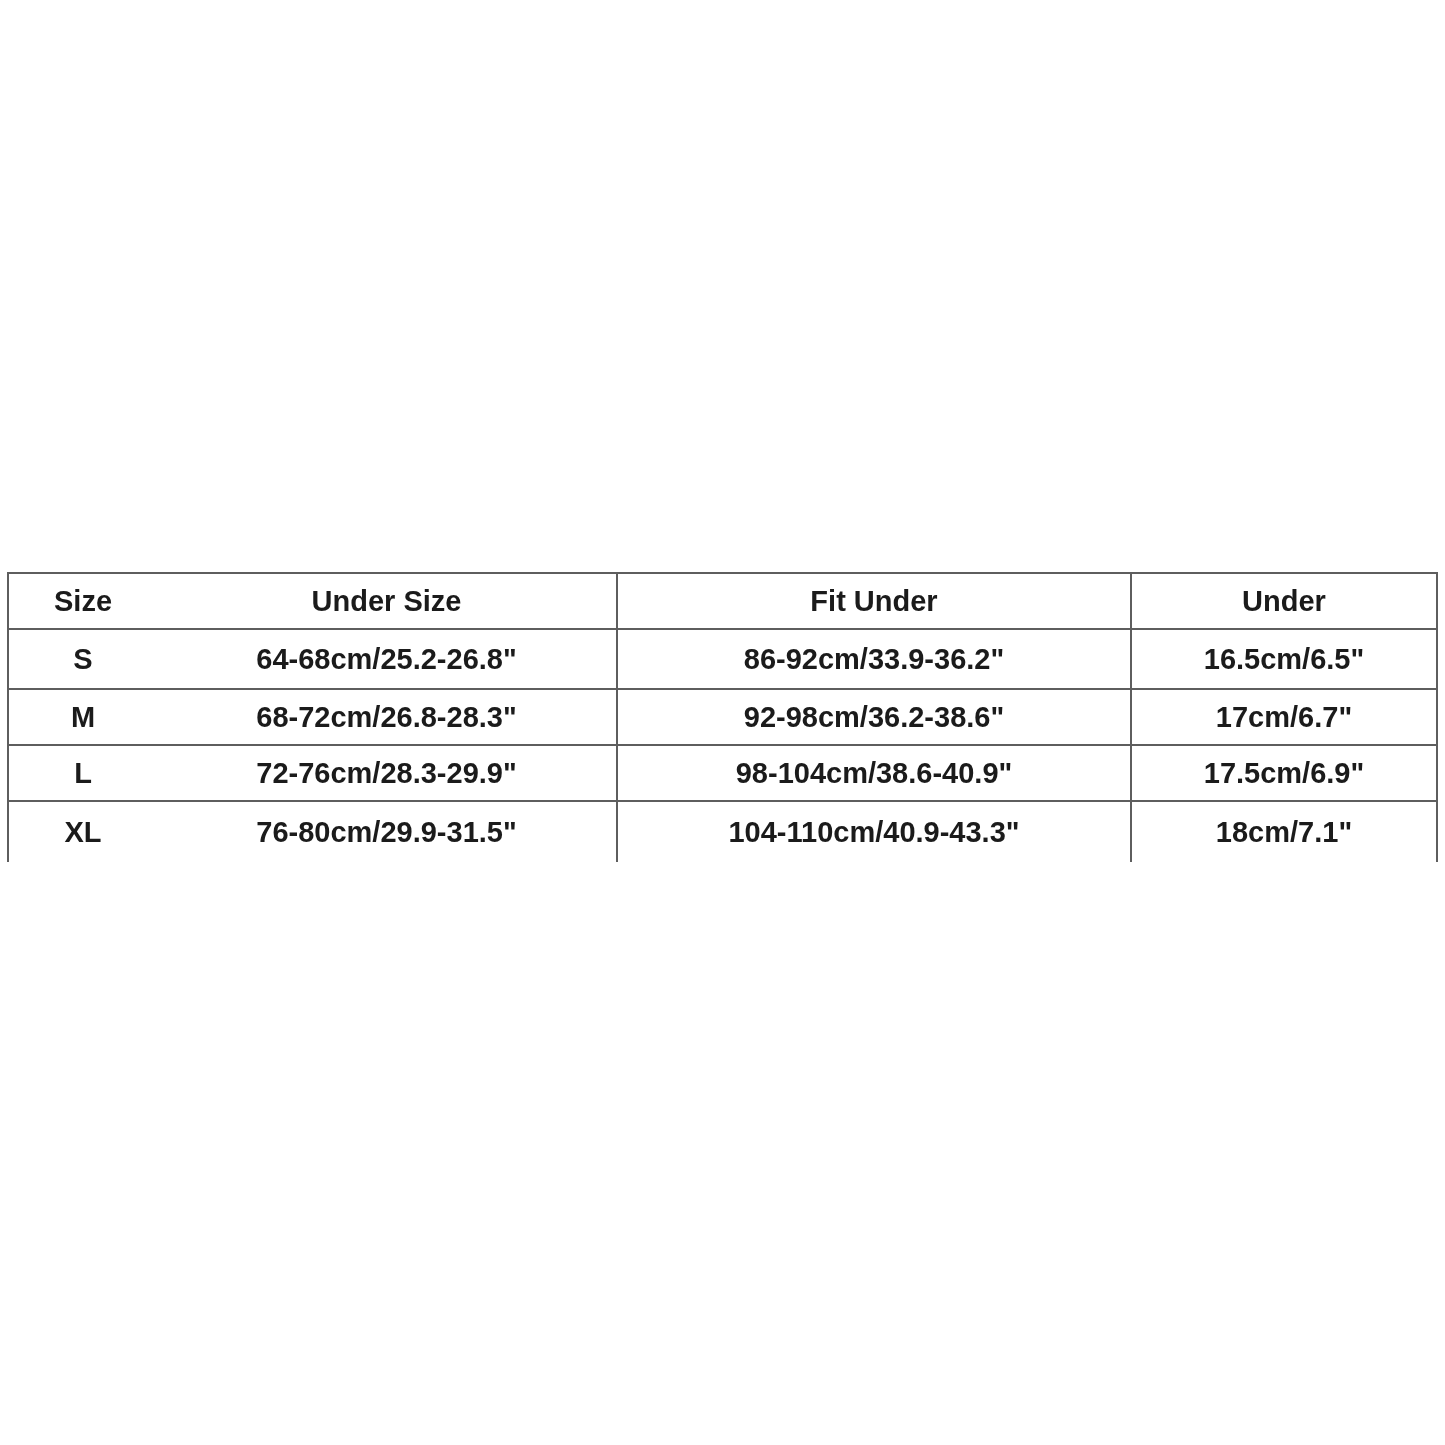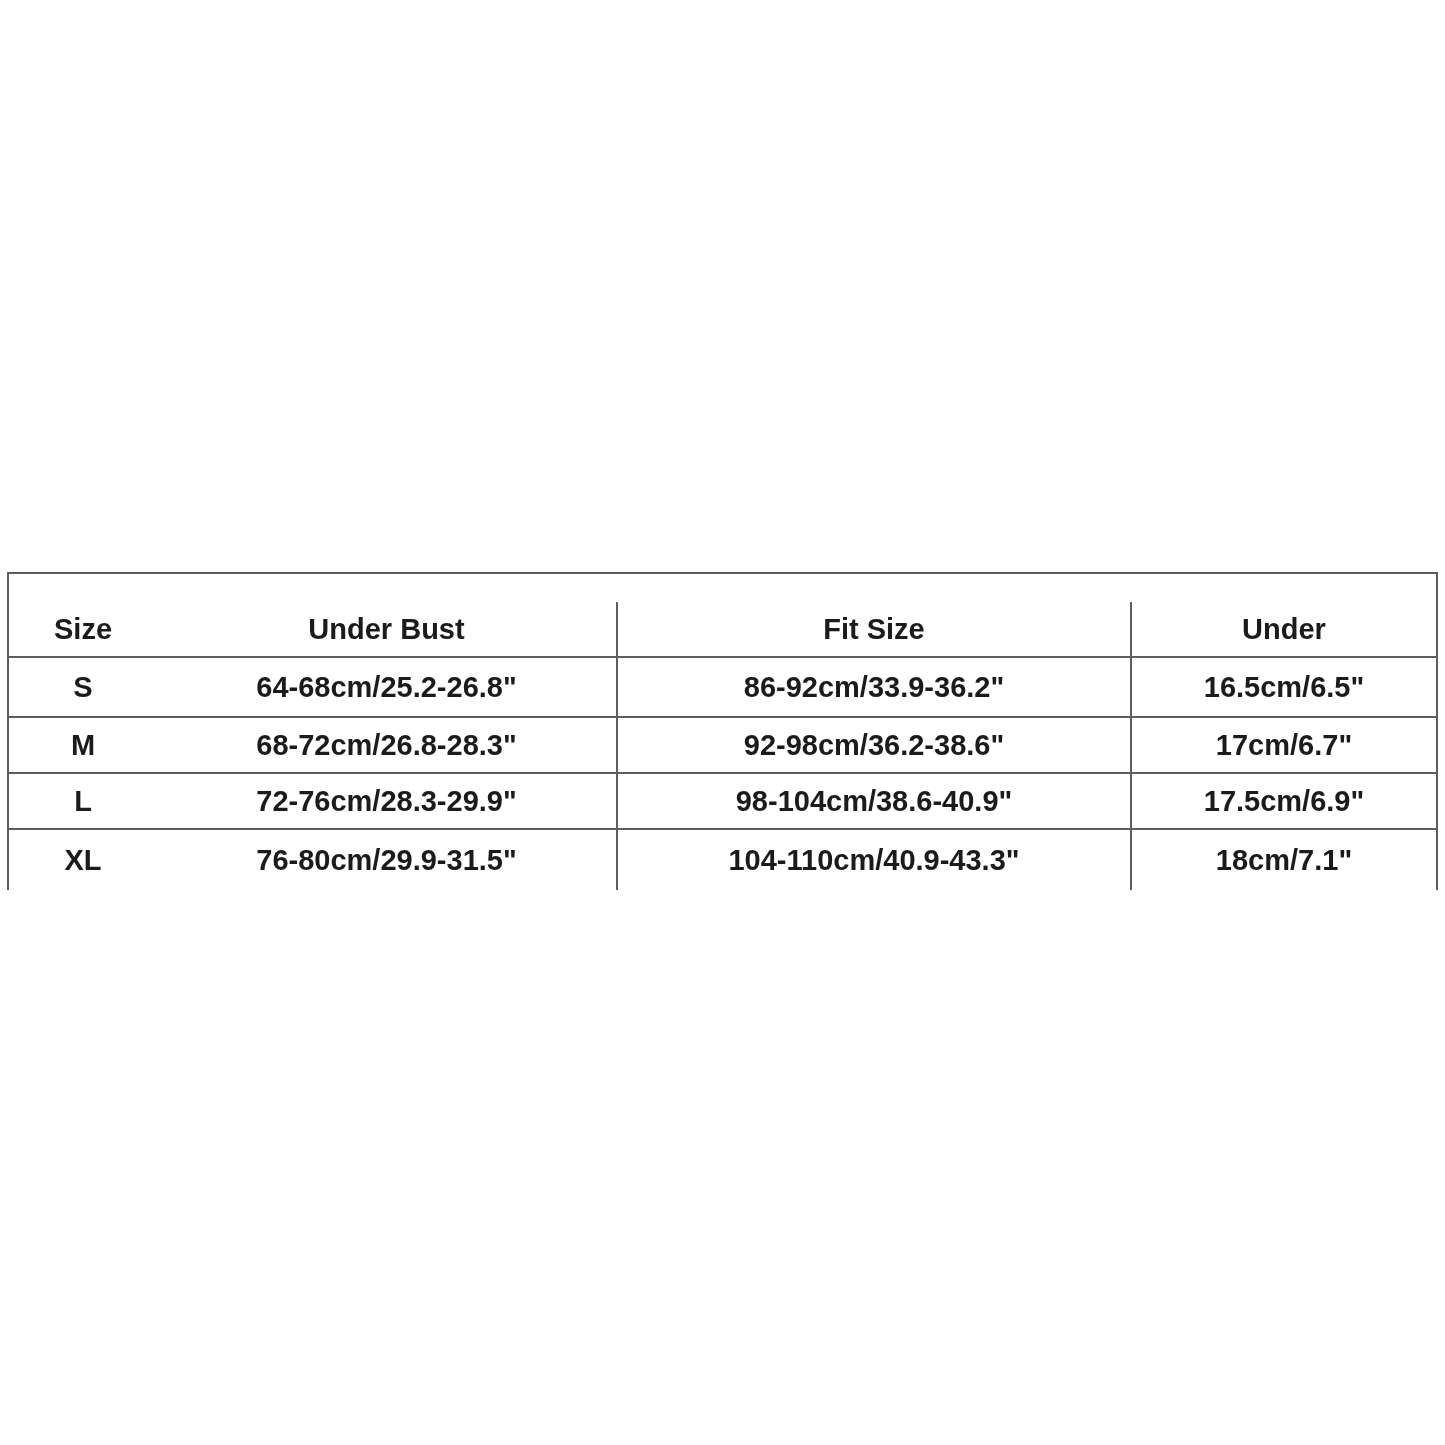--- a/index.html
+++ b/index.html
@@ -26,21 +26,21 @@
     box-sizing: border-box;
   }
   .row {
     display: grid;
     grid-template-columns: 148px 461px 514px auto;
     box-sizing: border-box;
   }
   .row.bordered {
     border-bottom: 2px solid #5e5e5e;
   }
-  .row.header-row   { height: 56px; margin-top: 28px; }
+  .row.header-row   { height: 56px; }
   .row.row-s        { height: 60px; }
   .row.row-m        { height: 56px; }
   .row.row-l        { height: 56px; }
   .row.row-xl       { height: 60px; }
   .cell {
     display: flex;
     align-items: center;
     justify-content: center;
     box-sizing: border-box;
     font-size: 29px;
@@ -55,22 +55,22 @@
   }
 </style>
 </head>
 <body>
 
 <div class="page">
   <div class="size-chart">
 
     <div class="row header-row bordered">
       <div class="cell c1">Size</div>
-      <div class="cell c2">Under Bust</div>
-      <div class="cell c3">Fit Size</div>
+      <div class="cell c2">Under Size</div>
+      <div class="cell c3">Fit Under</div>
       <div class="cell c4">Under</div>
     </div>
 
     <div class="row row-s bordered">
       <div class="cell c1">S</div>
       <div class="cell c2">64-68cm/25.2-26.8"</div>
       <div class="cell c3">86-92cm/33.9-36.2"</div>
       <div class="cell c4">16.5cm/6.5"</div>
     </div>
 

